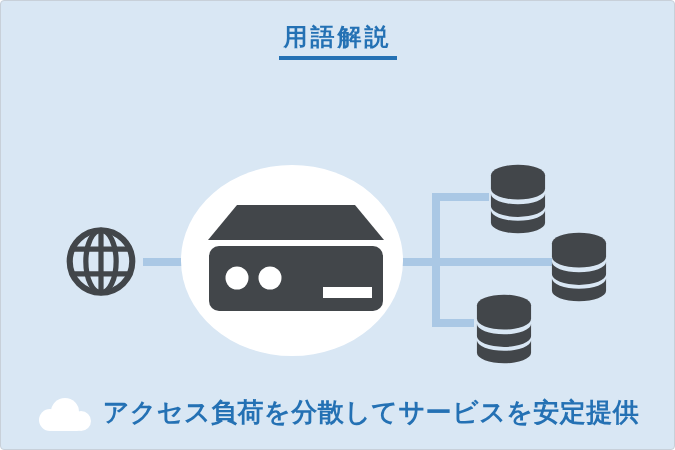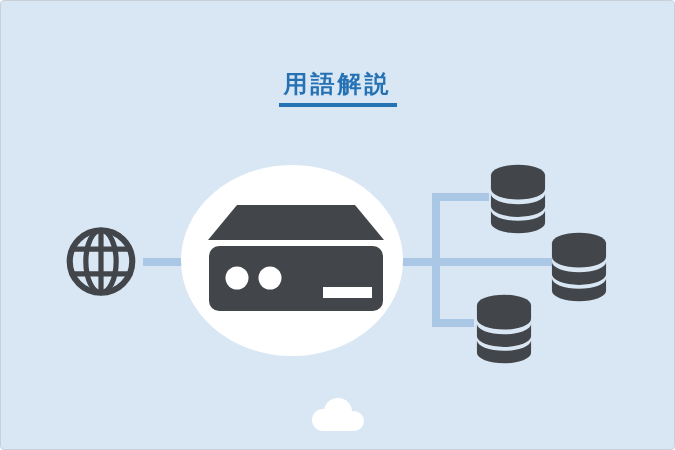--- a/index.html
+++ b/index.html
@@ -26,21 +26,20 @@
     position:absolute;top:20px;left:0;right:0;
     text-align:center;
   }
   .tag span{
     display:inline-block;
     font-size:24px;font-weight:bold;
     letter-spacing:3px;
     color:var(--c-accent);
     border-bottom:4px solid var(--c-accent);
     padding:0 5px 3px 5px;
-    margin-top:47px;
   }
   
   .title{
     position:absolute;top:64px;left:0;right:0;
     text-align:center;
     font-size:48px;font-weight:bold;
     letter-spacing:7px;
     color:var(--c-accent);
     white-space:nowrap;
   }
@@ -140,15 +139,16 @@
     </svg>
   </div>
 
   <div class="footer">
     <svg class="cloud" viewBox="0 0 58 34" aria-hidden="true">
       <circle cx="14" cy="23" r="11" fill="currentColor"></circle>
       <circle cx="29" cy="15" r="14" fill="currentColor"></circle>
       <circle cx="45" cy="24" r="10" fill="currentColor"></circle>
       <rect x="10" y="20" width="38" height="14" rx="7" fill="currentColor"></rect>
     </svg>
+    <span>アクセス負荷を分散してサービスを安定提供</span>
   </div>
 
 </div>
 
 </body></html>

